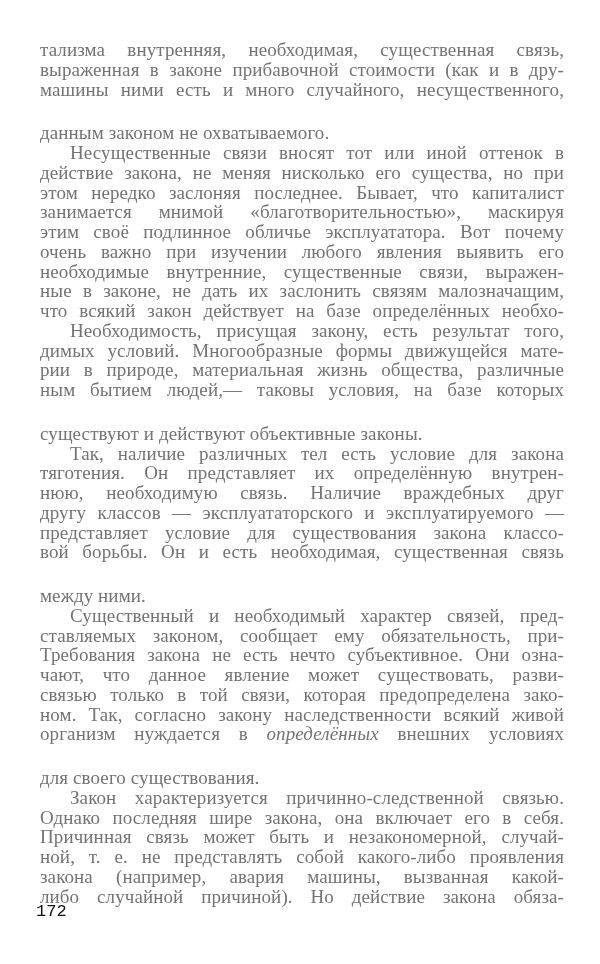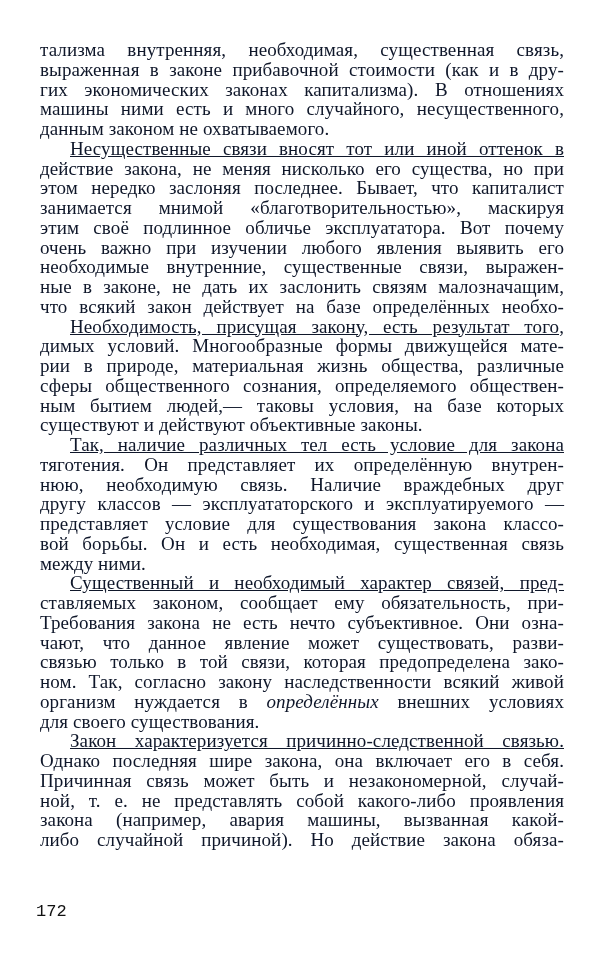--- a/index.html
+++ b/index.html
@@ -5,72 +5,70 @@
   html, body { margin: 0; padding: 0; background: #ffffff; }
   body { width: 600px; height: 964px; position: relative; overflow: hidden; }
   .page {
     position: absolute;
     left: 40px;
     top: 40px;
     width: 524px;
     font-family: "Liberation Serif", "DejaVu Serif", serif;
     font-size: 19px;
     line-height: 19.75px;
-    color: #0f172a;
+    color: #737373;
     letter-spacing: 0.1px;
   }
   .line {
     display: block;
     height: 19.75px;
     white-space: nowrap;
     text-align: justify;
     text-align-last: justify;
     overflow: visible;
   }
-  .line.last { text-align-last: left; }
-  .line.indent { padding-left: 30px; text-decoration: underline; }
+  .line.last { text-align-last: left; margin-top: 24px; }
+  .line.indent { padding-left: 30px; }
   .ital { font-style: italic; }
   .page-number {
     position: absolute;
     top: 902px;
     left: 0;
     width: 600px;
     font-family: Liberation Mono, monospace;
     font-size: 17px;
     color: #111111;
     margin-left: 36px;
   }
 </style>
 </head>
 <body>
 
 <div class="page" id="page">
     <div>
       <span class="line">тализма внутренняя, необходимая, существенная связь,</span>
       <span class="line">выраженная в законе прибавочной стоимости (как и в дру-</span>
-      <span class="line">гих экономических законах капитализма). В отношениях</span>
       <span class="line">машины ними есть и много случайного, несущественного,</span>
       <span class="line last">данным законом не охватываемого.</span>
     </div>
     <div>
       <span class="line indent">Несущественные связи вносят тот или иной оттенок в</span>
       <span class="line">действие закона, не меняя нисколько его существа, но при</span>
       <span class="line">этом нередко заслоняя последнее. Бывает, что капиталист</span>
       <span class="line">занимается мнимой «благотворительностью», маскируя</span>
       <span class="line">этим своё подлинное обличье эксплуататора. Вот почему</span>
       <span class="line">очень важно при изучении любого явления выявить его</span>
       <span class="line">необходимые внутренние, существенные связи, выражен-</span>
       <span class="line">ные в законе, не дать их заслонить связям малозначащим,</span>
     </div>
     <div>
       <span class="line">что всякий закон действует на базе определённых необхо-</span>
       <span class="line indent">Необходимость, присущая закону, есть результат того,</span>
       <span class="line">димых условий. Многообразные формы движущейся мате-</span>
       <span class="line">рии в природе, материальная жизнь общества, различные</span>
-      <span class="line">сферы общественного сознания, определяемого обществен-</span>
       <span class="line">ным бытием людей,— таковы условия, на базе которых</span>
       <span class="line last">существуют и действуют объективные законы.</span>
     </div>
     <div>
       <span class="line indent">Так, наличие различных тел есть условие для закона</span>
       <span class="line">тяготения. Он представляет их определённую внутрен-</span>
       <span class="line">нюю, необходимую связь. Наличие враждебных друг</span>
       <span class="line">другу классов — эксплуататорского и эксплуатируемого —</span>
       <span class="line">представляет условие для существования закона классо-</span>
       <span class="line">вой борьбы. Он и есть необходимая, существенная связь</span>

